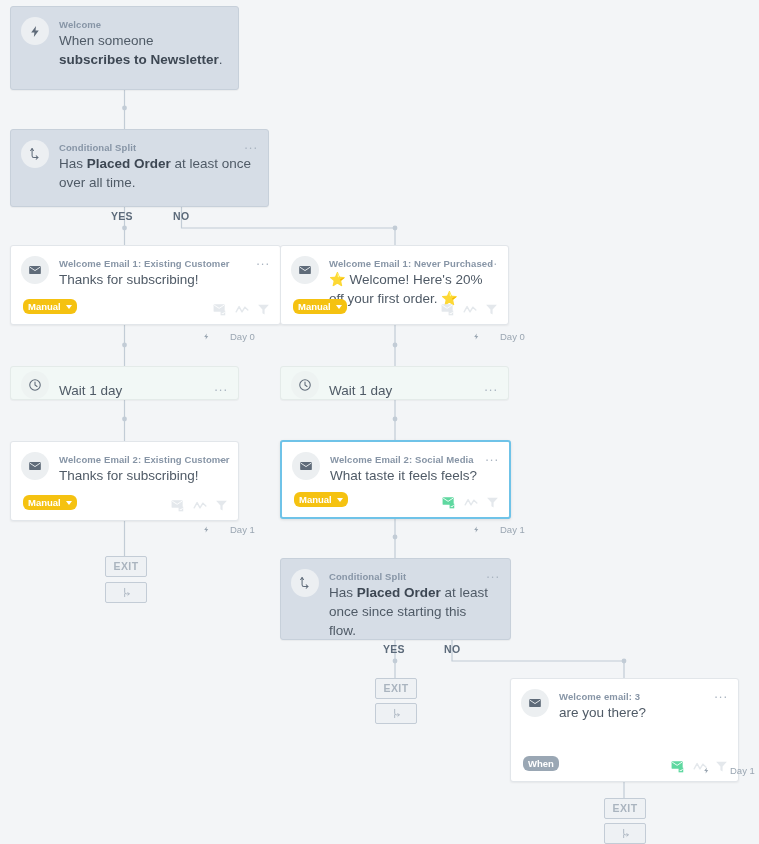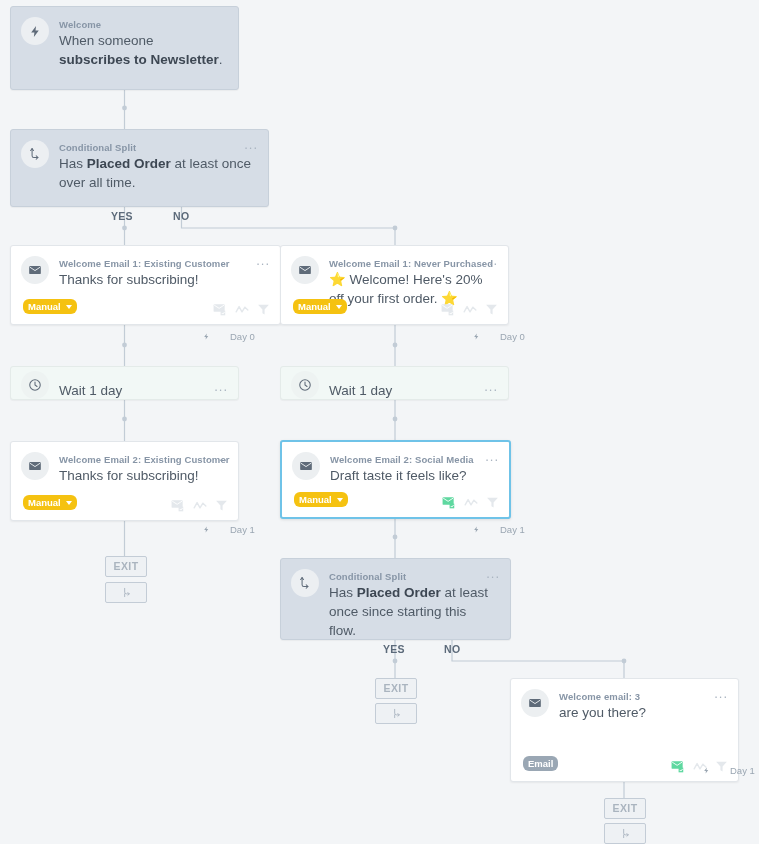--- a/index.html
+++ b/index.html
@@ -416,21 +416,21 @@
   </div>
 
   <div class="node card-white selected" style="left:280px; top:440px; width:231px; height:79px;">
     <div class="node-icon">
       <svg width="14" height="14" viewBox="0 0 24 24" fill="#5f6b79">
         <rect x="2" y="5" width="20" height="14" rx="2"></rect>
         <path d="M3 7 l9 6 l9 -6" stroke="#eceff1" stroke-width="1.6" fill="none"></path>
       </svg>
     </div>
     <div class="node-kicker">Welcome Email 2: Social Media</div>
-    <div class="node-title">Draft taste it feels like?</div>
+    <div class="node-title">What taste it feels feels?</div>
     <div class="dots">...</div>
     <div class="badge manual">
       <span>Manual</span>
       <span class="caret"></span>
     </div>
     <div class="foot-icons">
       <span>
         <svg width="14" height="13" viewBox="0 0 24 22" fill="#5fd8a0">
           <rect x="1" y="2" width="19" height="13" rx="1.5"></rect>
           <path d="M2 3.5 l8.5 5.5 l8.5 -5.5" stroke="#ffffff" stroke-width="1.5" fill="none"></path>
@@ -477,21 +477,21 @@
     <div class="node-icon">
       <svg width="14" height="14" viewBox="0 0 24 24" fill="#5f6b79">
         <rect x="2" y="5" width="20" height="14" rx="2"></rect>
         <path d="M3 7 l9 6 l9 -6" stroke="#eceff1" stroke-width="1.6" fill="none"></path>
       </svg>
     </div>
     <div class="node-kicker">Welcome email: 3</div>
     <div class="node-title">are you there?</div>
     <div class="dots">...</div>
     <div class="badge draft">
-      <span>Email</span>
+      <span>When</span>
     </div>
     <div class="foot-icons">
       <span>
         <svg width="14" height="13" viewBox="0 0 24 22" fill="#5fd8a0">
           <rect x="1" y="2" width="19" height="13" rx="1.5"></rect>
           <path d="M2 3.5 l8.5 5.5 l8.5 -5.5" stroke="#ffffff" stroke-width="1.5" fill="none"></path>
           <path d="M13 13 h8 v8 h-8 z"></path>
           <path d="M15 17 l1.8 1.8 l3.2 -3.6" stroke="#ffffff" stroke-width="1.6" fill="none"></path>
         </svg>
       </span>

